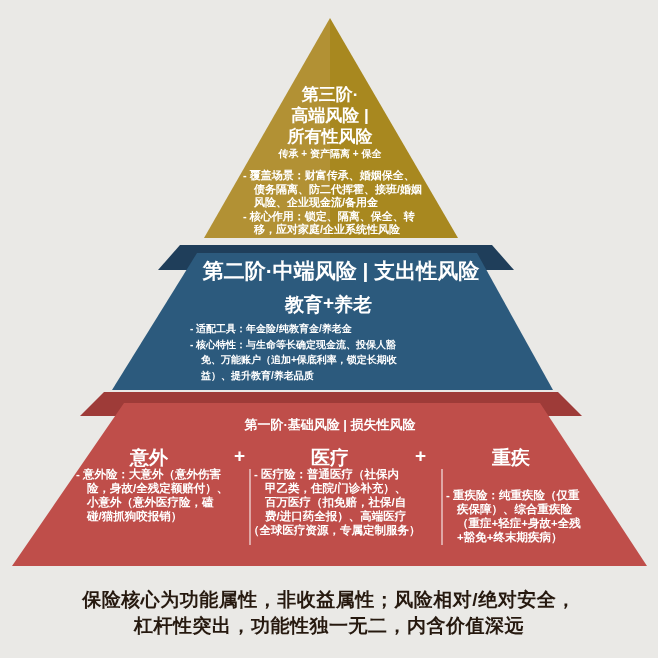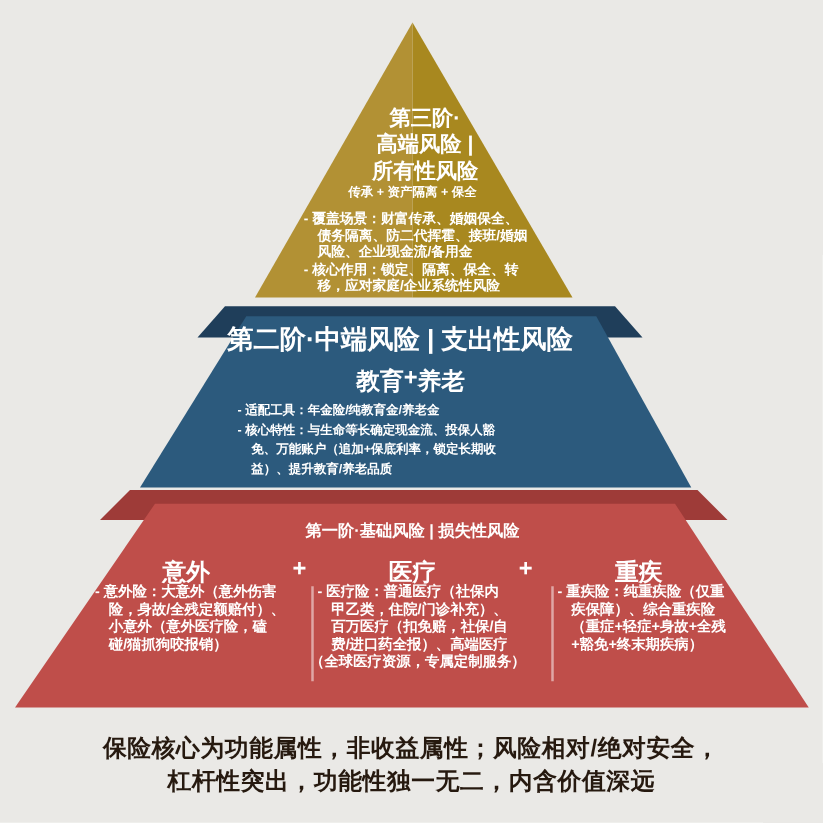--- a/index.html
+++ b/index.html
@@ -15,35 +15,35 @@
   .blue-main  { fill: var(--blue-main); }
   .red-bevel  { fill: var(--red-bevel); }
   .red-main   { fill: var(--red-main); }
 
   .txt { position:absolute; color:#fff; font-weight:700; }
   .center { text-align:center; }
   .line { white-space:nowrap; }
   .ind { padding-left:11px; }
   .out { margin-left:-6px; }
 
-  .t3-title   { top:84px;  left:240px; width:200px; font-size:17px; line-height:21px; }
+  .t3-title   { top:84px;  left:230px; width:200px; font-size:17px; line-height:21px; }
   .t3-sub     { top:147px; left:205px; width:250px; font-size:10px; }
   .t3-bullets { top:169px; left:243px; font-size:11px; line-height:13.6px; }
 
-  .t2-title   { top:257px; left:119px; width:402px; font-size:21px; }
+  .t2-title   { top:257px; left:140px; width:402px; font-size:21px; }
   .t2-cats    { top:292px; left:257px; width:143px; display:flex; justify-content:center; font-size:19px; }
   .t2-bullets { top:321px; left:190px; font-size:10px; line-height:15.5px; }
 
   .t1-title   { top:416px; left:129px; width:402px; font-size:13px; }
   .t1-cats    { top:445px; left:130px; width:400px; display:flex; justify-content:space-between; font-size:19px; }
   .t1-cols    { top:467px; left:76px;  position:absolute; display:flex; align-items:flex-start; }
   .t1-col     { color:#fff; font-weight:700; font-size:11.5px; line-height:14px; }
   .col-accident { width:170px; }
   .col-medical  { width:184px; }
-  .col-critical { width:150px; }
+  .col-critical { width:150px;margin-top:21px; }
   .col-divider  { width:2px; height:76px; background:rgba(255,255,255,0.5); margin:2px 3px 0 3px; }
 
   .footer { top:587px; left:0; width:658px; font-size:19px; line-height:26px;
             font-weight:700; color:var(--footer-text,#26190f); letter-spacing:0.5px; }
 </style>
 </head>
 <body>
 
 <div class="canvas">
 

